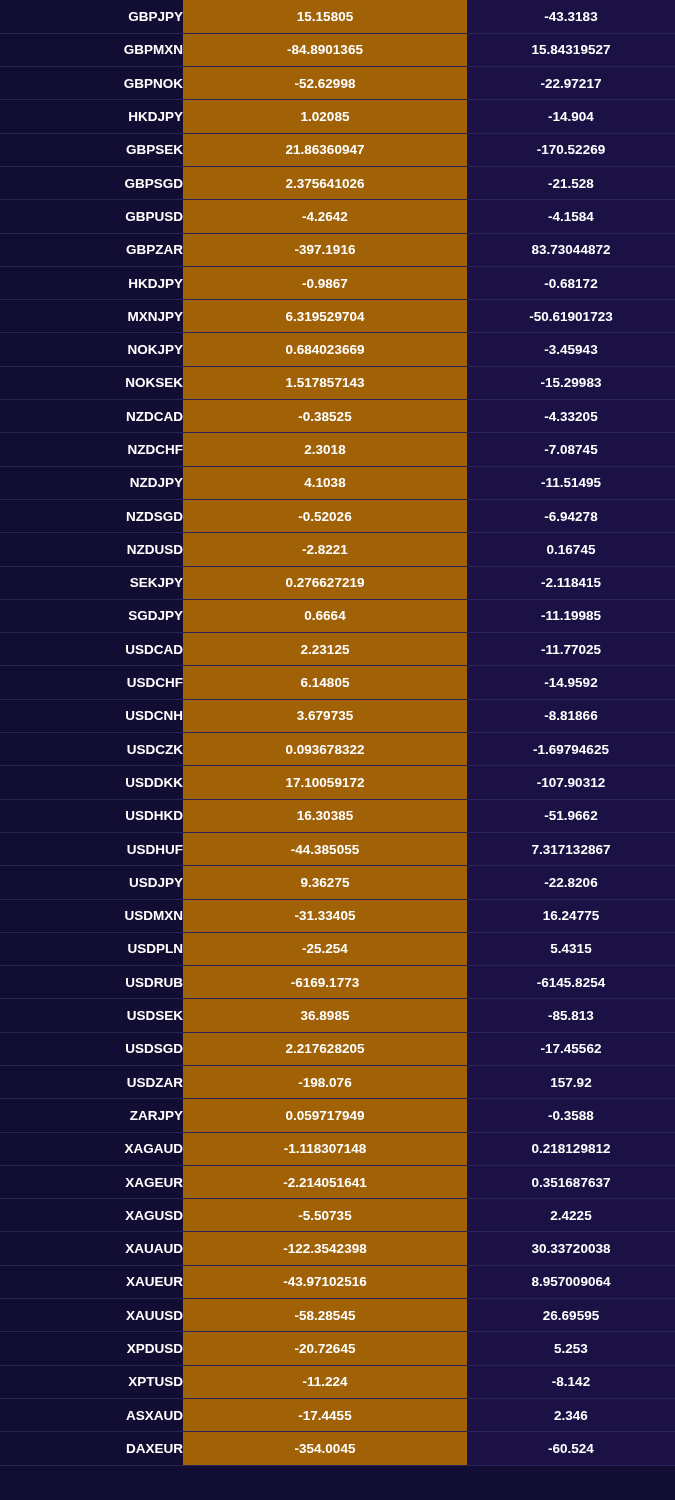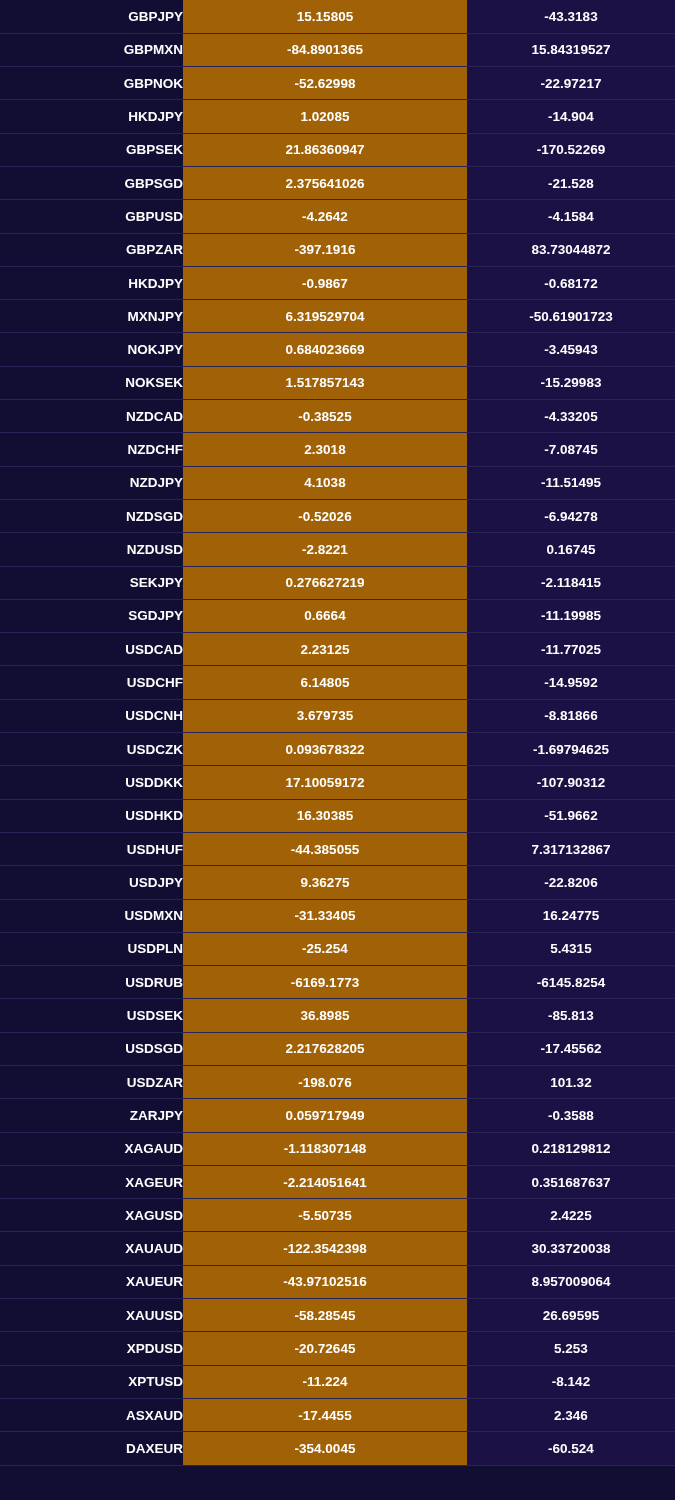--- a/index.html
+++ b/index.html
@@ -211,21 +211,21 @@
           <td class="c2">-85.813</td>
         </tr>
         <tr>
           <td class="sym">USDSGD</td>
           <td class="c1">2.217628205</td>
           <td class="c2">-17.45562</td>
         </tr>
         <tr>
           <td class="sym">USDZAR</td>
           <td class="c1">-198.076</td>
-          <td class="c2">101.32</td>
+          <td class="c2">157.92</td>
         </tr>
         <tr>
           <td class="sym">ZARJPY</td>
           <td class="c1">0.059717949</td>
           <td class="c2">-0.3588</td>
         </tr>
         <tr>
           <td class="sym">XAGAUD</td>
           <td class="c1">-1.118307148</td>
           <td class="c2">0.218129812</td>

